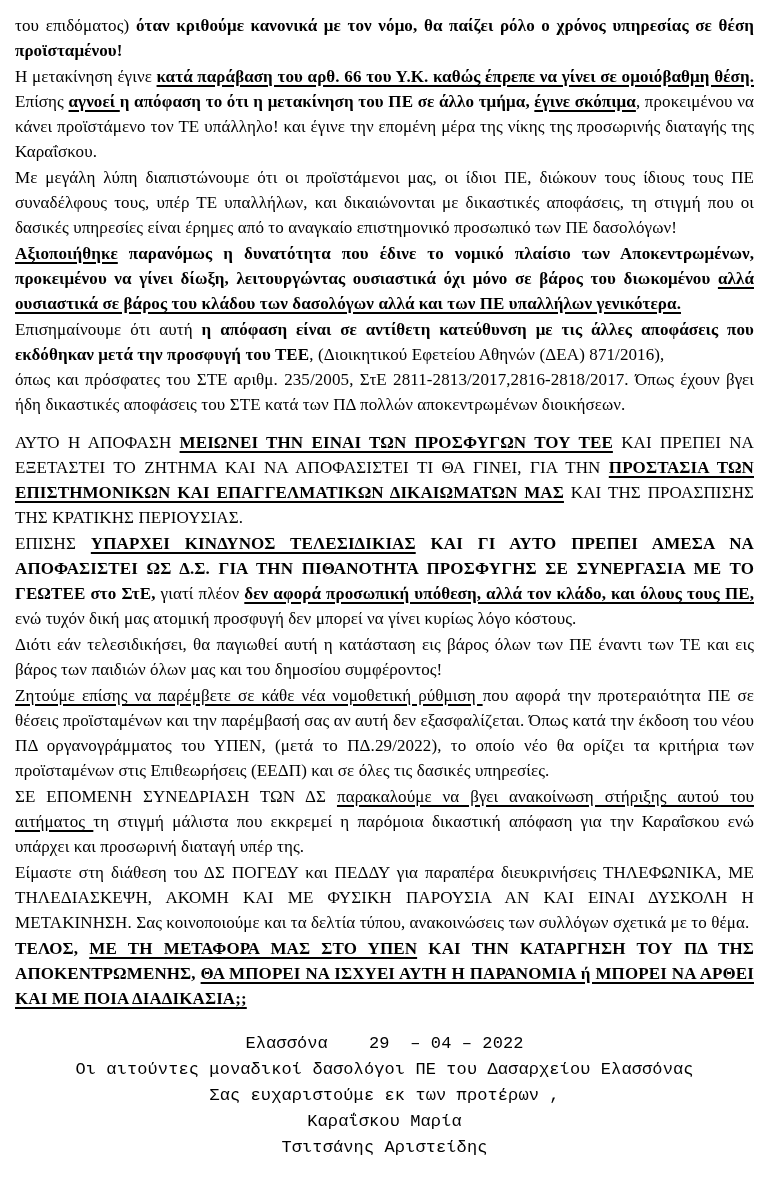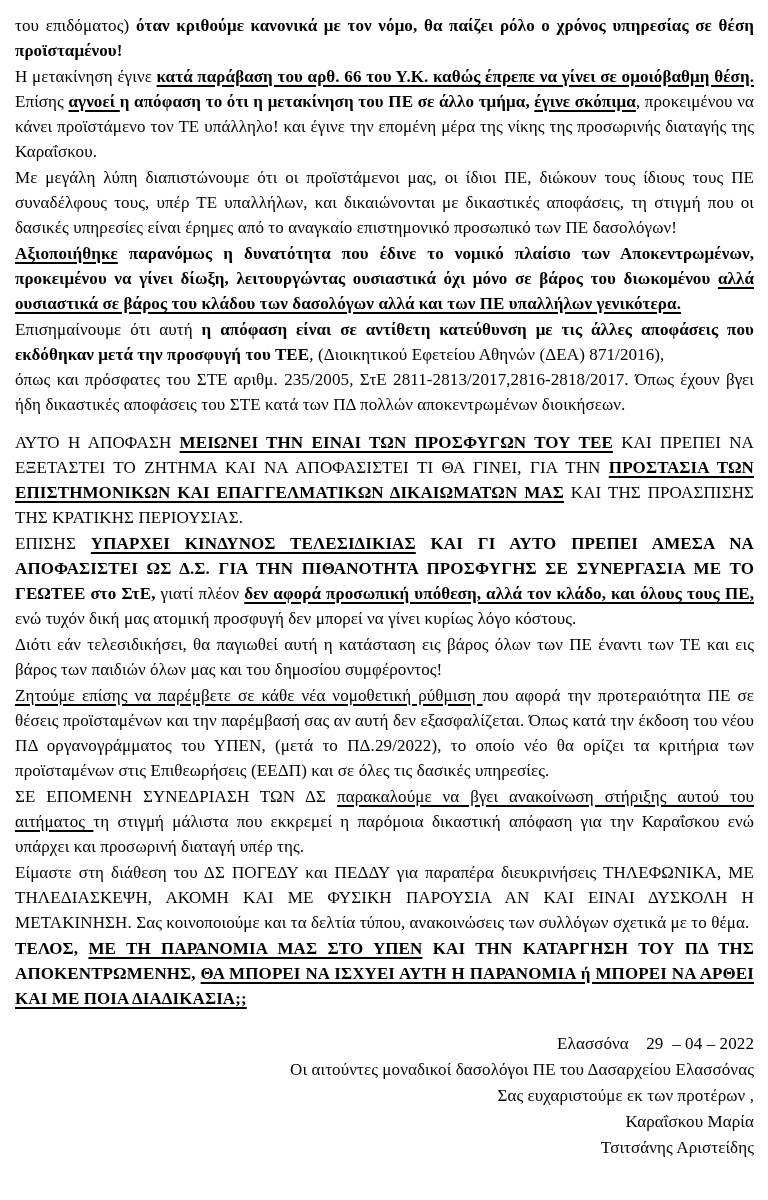--- a/index.html
+++ b/index.html
@@ -23,22 +23,23 @@
   .para {
     margin: 1px;
     font-size: 17px;
     line-height: 25px;
     text-align: justify;
     letter-spacing: 0.1px;
   }
   .para.gap-sm { margin-top: 13px; }
   .para.gap-lg { margin-top: 20px; }
   .para.noj {
-    text-align: right;
+    text-align: center;
     white-space: pre-wrap;
+    font-family: Liberation Mono, monospace;
   }
   .b { font-weight: bold; }
   .u {
     text-decoration: underline;
     text-underline-offset: 3px;
     text-decoration-thickness: 1.5px;
   }
   .b.u { text-decoration-thickness: 2px; }
 </style>
 </head>
@@ -50,20 +51,20 @@
       <p class="para"><span class="">Η μετακίνηση έγινε </span><span class="b u">κατά παράβαση του αρθ. 66 του Υ.Κ. καθώς έπρεπε να γίνει σε ομοιόβαθμη θέση.</span><span class=""> Επίσης </span><span class="b u">αγνοεί </span><span class="b ">η απόφαση το ότι η μετακίνηση του ΠΕ σε άλλο τμήμα, </span><span class="b u">έγινε σκόπιμα</span><span class="">, προκειμένου να κάνει προϊστάμενο τον ΤΕ υπάλληλο! και έγινε την επομένη μέρα της νίκης της προσωρινής διαταγής της Καραΐσκου.</span></p>
       <p class="para"><span class="">Με μεγάλη λύπη διαπιστώνουμε ότι οι προϊστάμενοι μας, οι ίδιοι ΠΕ, διώκουν τους ίδιους τους ΠΕ συναδέλφους τους, υπέρ ΤΕ υπαλλήλων, και δικαιώνονται με δικαστικές αποφάσεις, τη στιγμή που οι δασικές υπηρεσίες είναι έρημες από το αναγκαίο επιστημονικό προσωπικό των ΠΕ δασολόγων!</span></p>
       <p class="para"><span class="b u">Αξιοποιήθηκε</span><span class="b "> παρανόμως η δυνατότητα που έδινε το νομικό πλαίσιο των Αποκεντρωμένων, προκειμένου να γίνει δίωξη, λειτουργώντας ουσιαστικά όχι μόνο σε βάρος του διωκομένου </span><span class="b u">αλλά ουσιαστικά σε βάρος του κλάδου των δασολόγων αλλά και των ΠΕ υπαλλήλων γενικότερα.</span></p>
       <p class="para"><span class="">Επισημαίνουμε ότι αυτή </span><span class="b ">η απόφαση είναι σε αντίθετη κατεύθυνση με τις άλλες αποφάσεις που εκδόθηκαν μετά την προσφυγή του ΤΕΕ</span><span class="">, (Διοικητικού Εφετείου Αθηνών (ΔΕΑ) 871/2016),</span><br><span class="">όπως και πρόσφατες του ΣΤΕ αριθμ. 235/2005, ΣτΕ 2811-2813/2017,2816-2818/2017. Όπως έχουν βγει ήδη δικαστικές αποφάσεις του ΣΤΕ κατά των ΠΔ πολλών αποκεντρωμένων διοικήσεων.</span></p>
       <p class="para gap-sm"><span class="">ΑΥΤΟ Η ΑΠΟΦΑΣΗ </span><span class="b u">ΜΕΙΩΝΕΙ ΤΗΝ ΕΙΝΑΙ ΤΩΝ ΠΡΟΣΦΥΓΩΝ ΤΟΥ ΤΕΕ</span><span class=""> ΚΑΙ ΠΡΕΠΕΙ ΝΑ ΕΞΕΤΑΣΤΕΙ ΤΟ ΖΗΤΗΜΑ ΚΑΙ ΝΑ ΑΠΟΦΑΣΙΣΤΕΙ ΤΙ ΘΑ ΓΙΝΕΙ, ΓΙΑ ΤΗΝ </span><span class="b u">ΠΡΟΣΤΑΣΙΑ ΤΩΝ ΕΠΙΣΤΗΜΟΝΙΚΩΝ ΚΑΙ ΕΠΑΓΓΕΛΜΑΤΙΚΩΝ ΔΙΚΑΙΩΜΑΤΩΝ ΜΑΣ</span><span class=""> ΚΑΙ ΤΗΣ ΠΡΟΑΣΠΙΣΗΣ ΤΗΣ ΚΡΑΤΙΚΗΣ ΠΕΡΙΟΥΣΙΑΣ.</span></p>
       <p class="para"><span class="">ΕΠΙΣΗΣ </span><span class="b u">ΥΠΑΡΧΕΙ ΚΙΝΔΥΝΟΣ ΤΕΛΕΣΙΔΙΚΙΑΣ</span><span class="b "> ΚΑΙ ΓΙ ΑΥΤΟ ΠΡΕΠΕΙ ΑΜΕΣΑ ΝΑ ΑΠΟΦΑΣΙΣΤΕΙ ΩΣ Δ.Σ. ΓΙΑ ΤΗΝ ΠΙΘΑΝΟΤΗΤΑ ΠΡΟΣΦΥΓΗΣ ΣΕ ΣΥΝΕΡΓΑΣΙΑ ΜΕ ΤΟ ΓΕΩΤΕΕ στο ΣτΕ,</span><span class=""> γιατί πλέον </span><span class="b u">δεν αφορά προσωπική υπόθεση, αλλά τον κλάδο, και όλους τους ΠΕ,</span><span class=""> ενώ τυχόν δική μας ατομική προσφυγή δεν μπορεί να γίνει κυρίως λόγο κόστους.</span></p>
       <p class="para"><span class="">Διότι εάν τελεσιδικήσει, θα παγιωθεί αυτή η κατάσταση εις βάρος όλων των ΠΕ έναντι των ΤΕ και εις βάρος των παιδιών όλων μας και του δημοσίου συμφέροντος!</span></p>
       <p class="para"><span class="u">Ζητούμε επίσης να παρέμβετε σε κάθε νέα νομοθετική ρύθμιση </span><span class="">που αφορά την προτεραιότητα ΠΕ σε θέσεις προϊσταμένων και την παρέμβασή σας αν αυτή δεν εξασφαλίζεται. Όπως κατά την έκδοση του νέου ΠΔ οργανογράμματος του ΥΠΕΝ, (μετά το ΠΔ.29/2022), το οποίο νέο θα ορίζει τα κριτήρια των προϊσταμένων στις Επιθεωρήσεις (ΕΕΔΠ) και σε όλες τις δασικές υπηρεσίες.</span></p>
       <p class="para"><span class="">ΣΕ ΕΠΟΜΕΝΗ ΣΥΝΕΔΡΙΑΣΗ ΤΩΝ ΔΣ </span><span class="u">παρακαλούμε να βγει ανακοίνωση στήριξης αυτού του αιτήματος </span><span class="">τη στιγμή μάλιστα που εκκρεμεί η παρόμοια δικαστική απόφαση για την Καραΐσκου ενώ υπάρχει και προσωρινή διαταγή υπέρ της.</span></p>
       <p class="para"><span class="">Είμαστε στη διάθεση του ΔΣ ΠΟΓΕΔΥ και ΠΕΔΔΥ για παραπέρα διευκρινήσεις ΤΗΛΕΦΩΝΙΚΑ, ΜΕ ΤΗΛΕΔΙΑΣΚΕΨΗ, ΑΚΟΜΗ ΚΑΙ ΜΕ ΦΥΣΙΚΗ ΠΑΡΟΥΣΙΑ ΑΝ ΚΑΙ ΕΙΝΑΙ ΔΥΣΚΟΛΗ Η ΜΕΤΑΚΙΝΗΣΗ. Σας κοινοποιούμε και τα δελτία τύπου, ανακοινώσεις των συλλόγων σχετικά με το θέμα.</span></p>
-      <p class="para"><span class="b ">ΤΕΛΟΣ, </span><span class="b u">ΜΕ ΤΗ ΠΑΡΑΝΟΜΙΑ ΜΑΣ ΣΤΟ ΥΠΕΝ</span><span class="b "> ΚΑΙ ΤΗΝ ΚΑΤΑΡΓΗΣΗ ΤΟΥ ΠΔ ΤΗΣ ΑΠΟΚΕΝΤΡΩΜΕΝΗΣ, </span><span class="b u">ΘΑ ΜΠΟΡΕΙ ΝΑ ΙΣΧΥΕΙ ΑΥΤΗ Η ΠΑΡΑΝΟΜΙΑ ή ΜΠΟΡΕΙ ΝΑ ΑΡΘΕΙ ΚΑΙ ΜΕ ΠΟΙΑ ΔΙΑΔΙΚΑΣΙΑ;;</span></p>
+      <p class="para"><span class="b ">ΤΕΛΟΣ, </span><span class="b u">ΜΕ ΤΗ ΜΕΤΑΦΟΡΑ ΜΑΣ ΣΤΟ ΥΠΕΝ</span><span class="b "> ΚΑΙ ΤΗΝ ΚΑΤΑΡΓΗΣΗ ΤΟΥ ΠΔ ΤΗΣ ΑΠΟΚΕΝΤΡΩΜΕΝΗΣ, </span><span class="b u">ΘΑ ΜΠΟΡΕΙ ΝΑ ΙΣΧΥΕΙ ΑΥΤΗ Η ΠΑΡΑΝΟΜΙΑ ή ΜΠΟΡΕΙ ΝΑ ΑΡΘΕΙ ΚΑΙ ΜΕ ΠΟΙΑ ΔΙΑΔΙΚΑΣΙΑ;;</span></p>
       <p class="para gap-lg noj"><span class="">Ελασσόνα    29  – 04 – 2022</span></p>
       <p class="para noj"><span class="">Οι αιτούντες μοναδικοί δασολόγοι ΠΕ του Δασαρχείου Ελασσόνας</span></p>
       <p class="para noj"><span class="">Σας ευχαριστούμε εκ των προτέρων ,</span></p>
       <p class="para noj"><span class="">Καραΐσκου Μαρία</span></p>
       <p class="para noj"><span class="">Τσιτσάνης Αριστείδης</span></p>
     </div>
 </div>
 
 </body></html>

